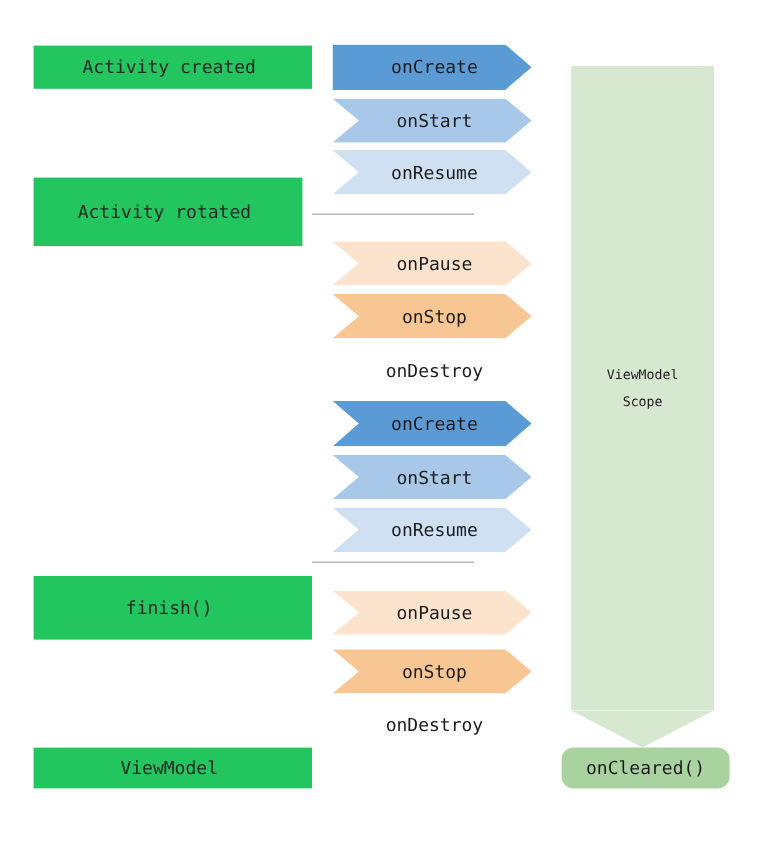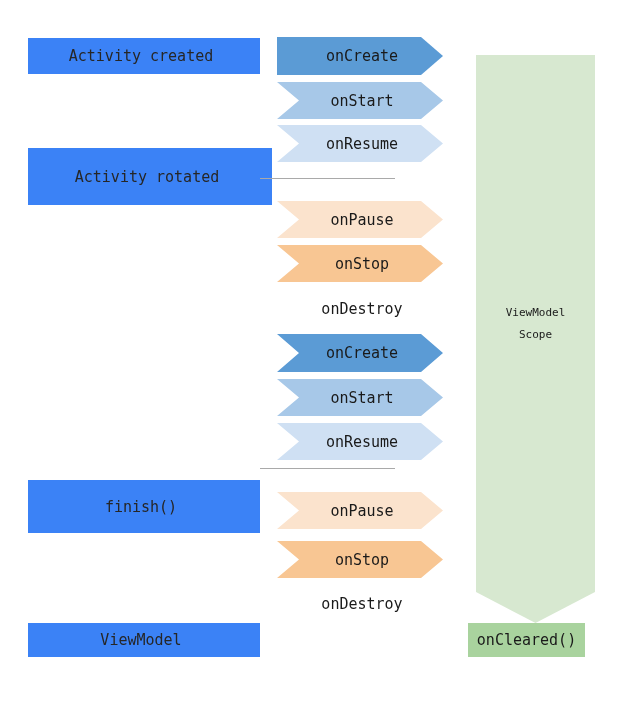--- a/index.html
+++ b/index.html
@@ -15,21 +15,21 @@
     position: relative;
     width: 641px;
     height: 703px;
     background: #ffffff;
     overflow: hidden;
   }
 
   
   .event-label {
     position: absolute;
-    background: #3b82f6;
+    background: #22c55e;
     color: #262626;
     font-size: 15px;
     display: flex;
     align-items: center;
     justify-content: center;
     box-sizing: border-box;
     padding-right: 6px;
     white-space: nowrap;
     letter-spacing: 0px;
   }
@@ -102,21 +102,21 @@
 </style>
 </head>
 <body>
 
 <div id="canvas">
 
   <div id="labels-layer">
       <div class="event-label" style="top: 38px; left: 28px; width: 232px; height: 36px;">
         <span>Activity created</span>
       </div>
-      <div class="event-label" style="top: 148px; left: 28px; width: 244px; height: 57px;">
+      <div class="event-label" style="top: 148px; left: 28px; width: 224px; height: 57px;">
         <span>Activity rotated</span>
       </div>
       <div class="connector" style="top: 178px; left: 260px; width: 135px;"></div>
       <div class="event-label" style="top: 452px; left: 28px; width: 232px; height: 53px; margin-top: 28px;">
         <span>finish()</span>
       </div>
       <div class="connector" style="top: 468px; left: 260px; width: 135px;"></div>
       <div class="event-label" style="top: 623px; left: 28px; width: 232px; height: 34px;">
         <span>ViewModel</span>
       </div>
@@ -161,16 +161,16 @@
       </div>
     </div>
 
   <div id="scope-layer">
     <div class="scope-bar" id="scope-bar" style="top: 55px; left: 476px; width: 119px; height: 537px;"></div>
     <div class="scope-tip" id="scope-tip" style="top: 592px; left: 476px; width: 119px; height: 31px;"></div>
     <div class="scope-text" id="scope-text" style="top: 55px; left: 476px; width: 119px; height: 537px;">
       <span>ViewModel</span>
       <span>Scope</span>
     </div>
-    <div class="cleared-box" id="cleared-box" style="top: 623px; left: 468px; width: 117px; height: 34px;">onCleared()</div>
+    <div class="cleared-box" id="cleared-box" style="top: 623px; left: 468px; width: 140px; height: 34px; border-radius: 10px;">onCleared()</div>
   </div>
 
 </div>
 
 </body></html>

